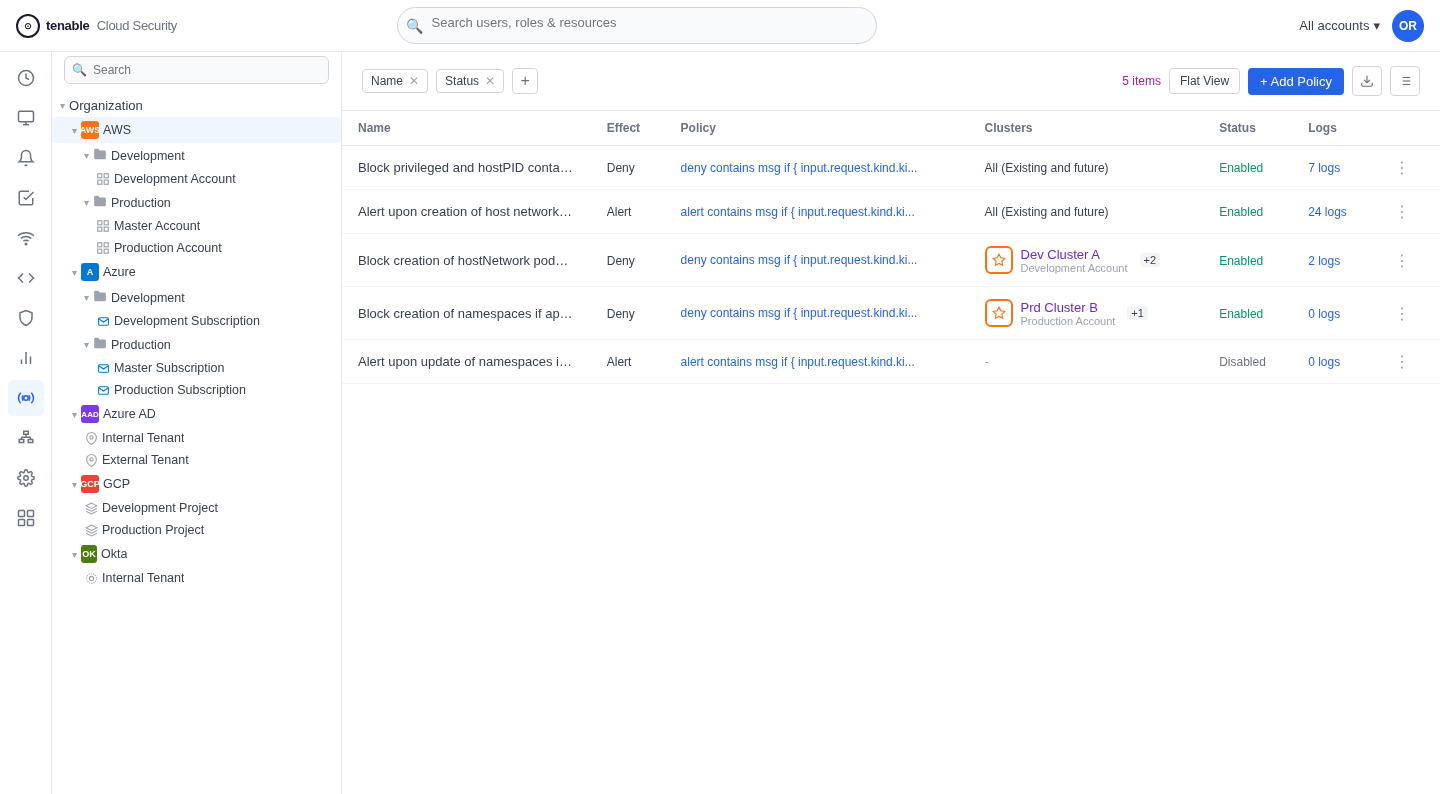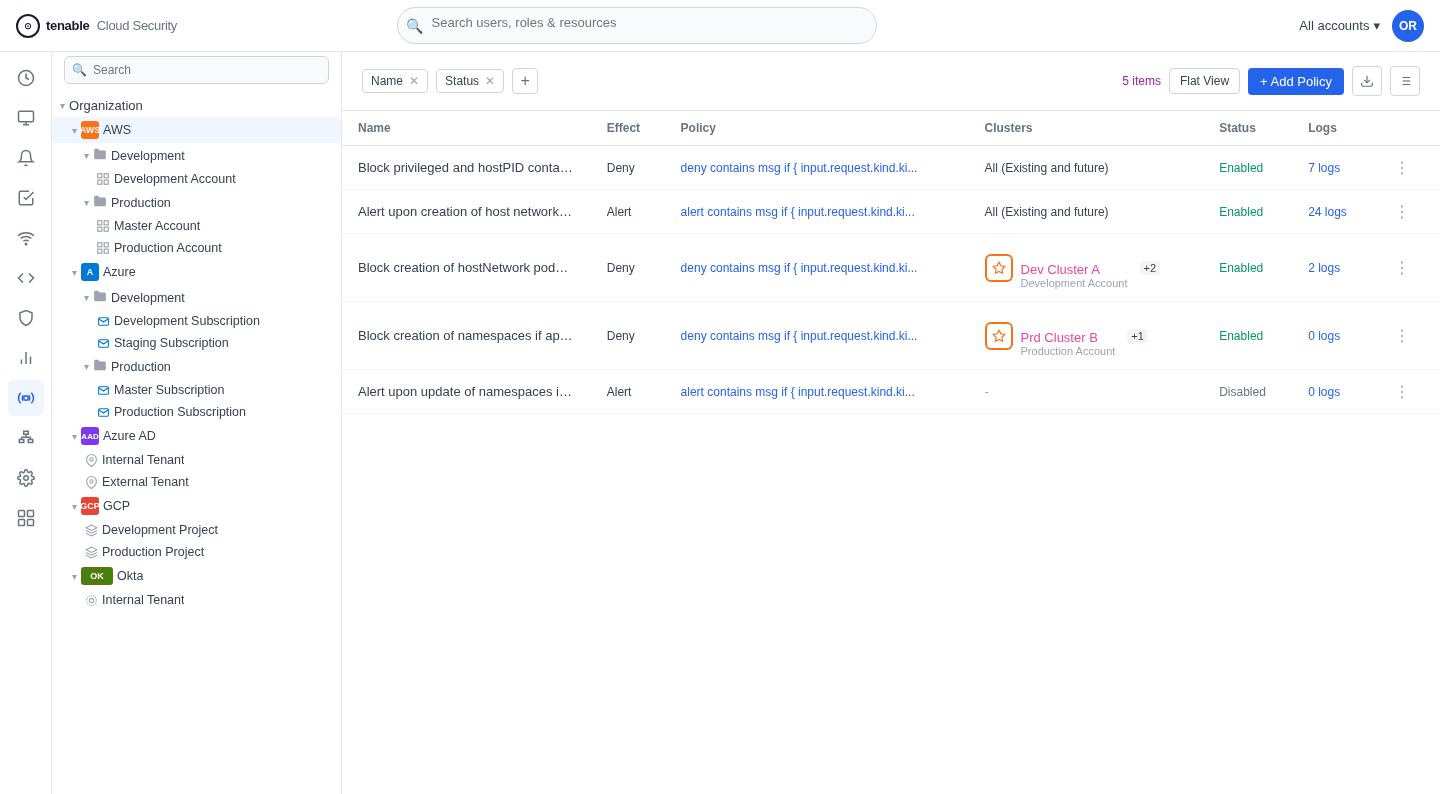--- a/index.html
+++ b/index.html
@@ -70,21 +70,21 @@
     thead th { padding: 10px 16px; text-align: left; font-size: 12px; font-weight: 600; color: #6b7280; border-bottom: 1px solid #e5e7eb; background: #fff; position: sticky; top: 0; }
     tbody tr { border-bottom: 1px solid #f3f4f6; }
     tbody td { padding: 12px 16px; font-size: 13px; color: #374151; vertical-align: middle; }
     .policy-link { color: #2563eb; cursor: pointer; font-size: 12px; overflow: hidden; text-overflow: ellipsis; white-space: nowrap; max-width: 260px; display: block; }
     .effect-badge { font-size: 12px; color: #374151; }
     .status-enabled { color: #059669; font-size: 12px; font-weight: 500; }
     .status-disabled { color: #6b7280; font-size: 12px; font-weight: 500; }
     .log-link { color: #2563eb; cursor: pointer; font-size: 12px; text-decoration: none; }
     .cluster-info { display: flex; align-items: center; gap: 8px; }
     .cluster-icon { width: 28px; height: 28px; border: 2px solid #f97316; border-radius: 6px; display: flex; align-items: center; justify-content: center; font-size: 12px; color: #f97316; }
-    .cluster-name { font-size: 13px; color: #ec4899; font-weight: 500; margin-top: 16px; }
+    .cluster-name { font-size: 13px; color: #6d28d9; font-weight: 500; }
     .cluster-account { font-size: 11px; color: #9ca3af; }
     .cluster-plus { font-size: 11px; color: #374151; background: #f3f4f6; padding: 1px 4px; border-radius: 3px; margin-left: 4px; cursor: pointer; }
     .all-clusters { font-size: 12px; color: #374151; }
     .dash { color: #9ca3af; }
     .row-menu { color: #9ca3af; cursor: pointer; font-size: 16px; padding: 2px 6px; }
 
     
     .org-section { padding-bottom: 8px; }
   </style>
 </head>
@@ -295,29 +295,20 @@
       <div class="tree-item level-3">
         <span class="subscription-icon">
           <svg width="13" height="13" viewBox="0 0 24 24" fill="none" stroke="#0078d4" stroke-width="2">
               <rect x="3" y="5" width="18" height="14" rx="2"></rect>
               <polyline points="3 7 12 13 21 7"></polyline>
             </svg>
         </span>
         <span class="tree-label">Development Subscription</span>
       </div>
 
-      <div class="tree-item level-3">
-        <span class="subscription-icon">
-          <svg width="13" height="13" viewBox="0 0 24 24" fill="none" stroke="#0078d4" stroke-width="2">
-              <rect x="3" y="5" width="18" height="14" rx="2"></rect>
-              <polyline points="3 7 12 13 21 7"></polyline>
-            </svg>
-        </span>
-        <span class="tree-label">Staging Subscription</span>
-      </div>
 
 
       <div class="tree-item level-2">
         <span class="chevron open">▾</span>
         <span class="tree-folder-icon">
           <svg width="14" height="14" viewBox="0 0 24 24" fill="#9ca3af" stroke="none">
               <path d="M22 19a2 2 0 0 1-2 2H4a2 2 0 0 1-2-2V5a2 2 0 0 1 2-2h5l2 3h9a2 2 0 0 1 2 2z"></path>
             </svg>
         </span>
         <span class="tree-label">Production</span>
@@ -392,21 +383,21 @@
               <path d="M12 2L2 7l10 5 10-5-10-5z"></path>
               <path d="M2 17l10 5 10-5"></path>
               <path d="M2 12l10 5 10-5"></path>
             </svg>
         </span>
         <span class="tree-label">Production Project</span>
       </div>
 
       <div class="tree-item level-1">
         <span class="chevron open">▾</span>
-        <span class="cloud-badge" style="background:#4d7c0f; font-size:9px; width:32px;">OK</span>
+        <span class="cloud-badge" style="background:#4d7c0f; font-size:9px; width:16px;">OK</span>
         <span class="tree-label">Okta</span>
       </div>
 
       <div class="tree-item level-2">
         <span class="subscription-icon">
           <svg width="13" height="13" viewBox="0 0 24 24" fill="none" stroke="#9ca3af" stroke-width="2">
               <circle cx="12" cy="12" r="4"></circle>
               <circle cx="12" cy="12" r="9" stroke-dasharray="2 2"></circle>
             </svg>
         </span>

